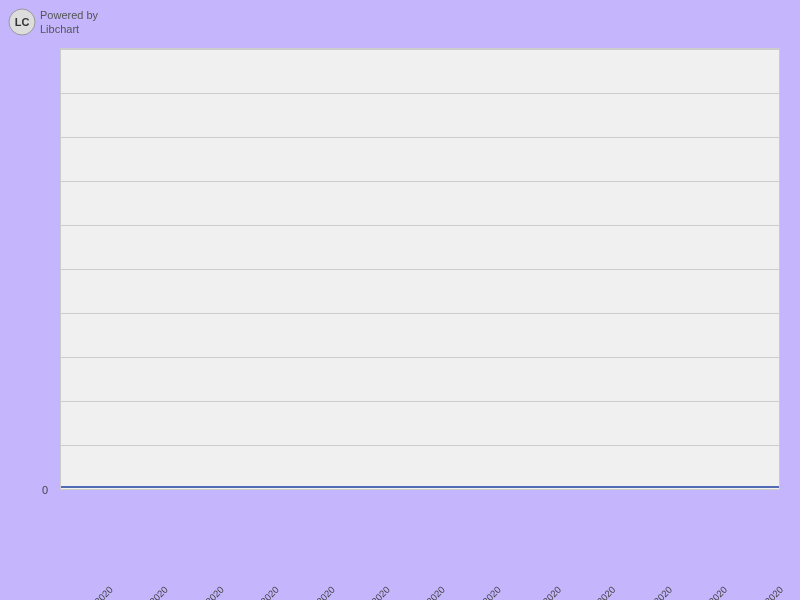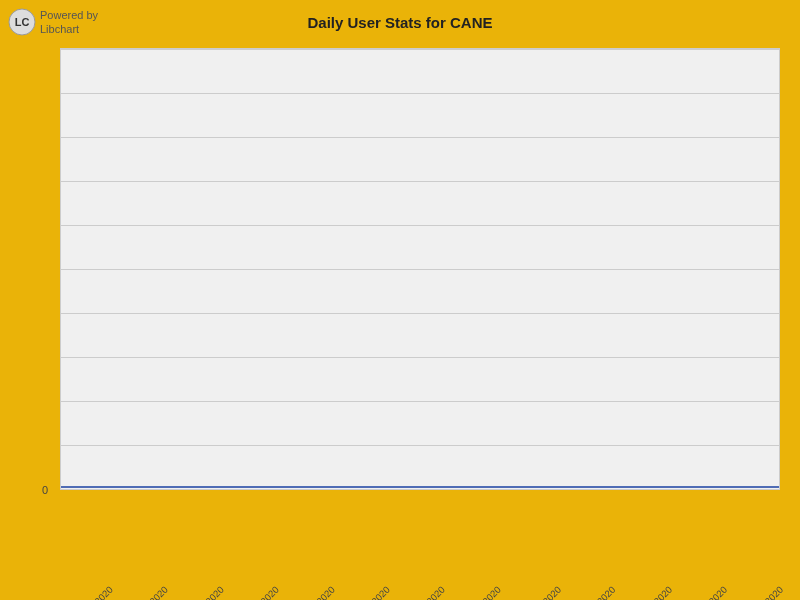--- a/index.html
+++ b/index.html
@@ -8,21 +8,21 @@
       height: 600px;
       background: #ffffff;
       font-family: Arial, sans-serif;
       overflow: hidden;
     }
 
     .chart-container {
       width: 800px;
       height: 600px;
       position: relative;
-      background: #eab308;
+      background: #c4b5fd;
     }
 
     .powered-by {
       position: absolute;
       top: 8px;
       left: 8px;
       display: flex;
       align-items: center;
       gap: 4px;
     }
@@ -117,21 +117,20 @@
     <svg class="libchart-logo" viewBox="0 0 28 28">
       <circle cx="14" cy="14" r="13" fill="#ddd" stroke="#999" stroke-width="1"></circle>
       <text x="14" y="18" text-anchor="middle" font-size="11" font-weight="bold" fill="#333">LC</text>
     </svg>
     <div class="powered-text">
       <div>Powered by</div>
       <div>Libchart</div>
     </div>
   </div>
 
-  <div class="chart-title">Daily User Stats for CANE</div>
 
   <div class="chart-area" id="chart-area">
 
     <div class="data-line"></div>
   <div class="grid-line" style="top: 0%;"></div>
       <div class="grid-line" style="top: 10%;"></div>
       <div class="grid-line" style="top: 20%;"></div>
       <div class="grid-line" style="top: 30%;"></div>
       <div class="grid-line" style="top: 40%;"></div>
       <div class="grid-line" style="top: 50%;"></div>

